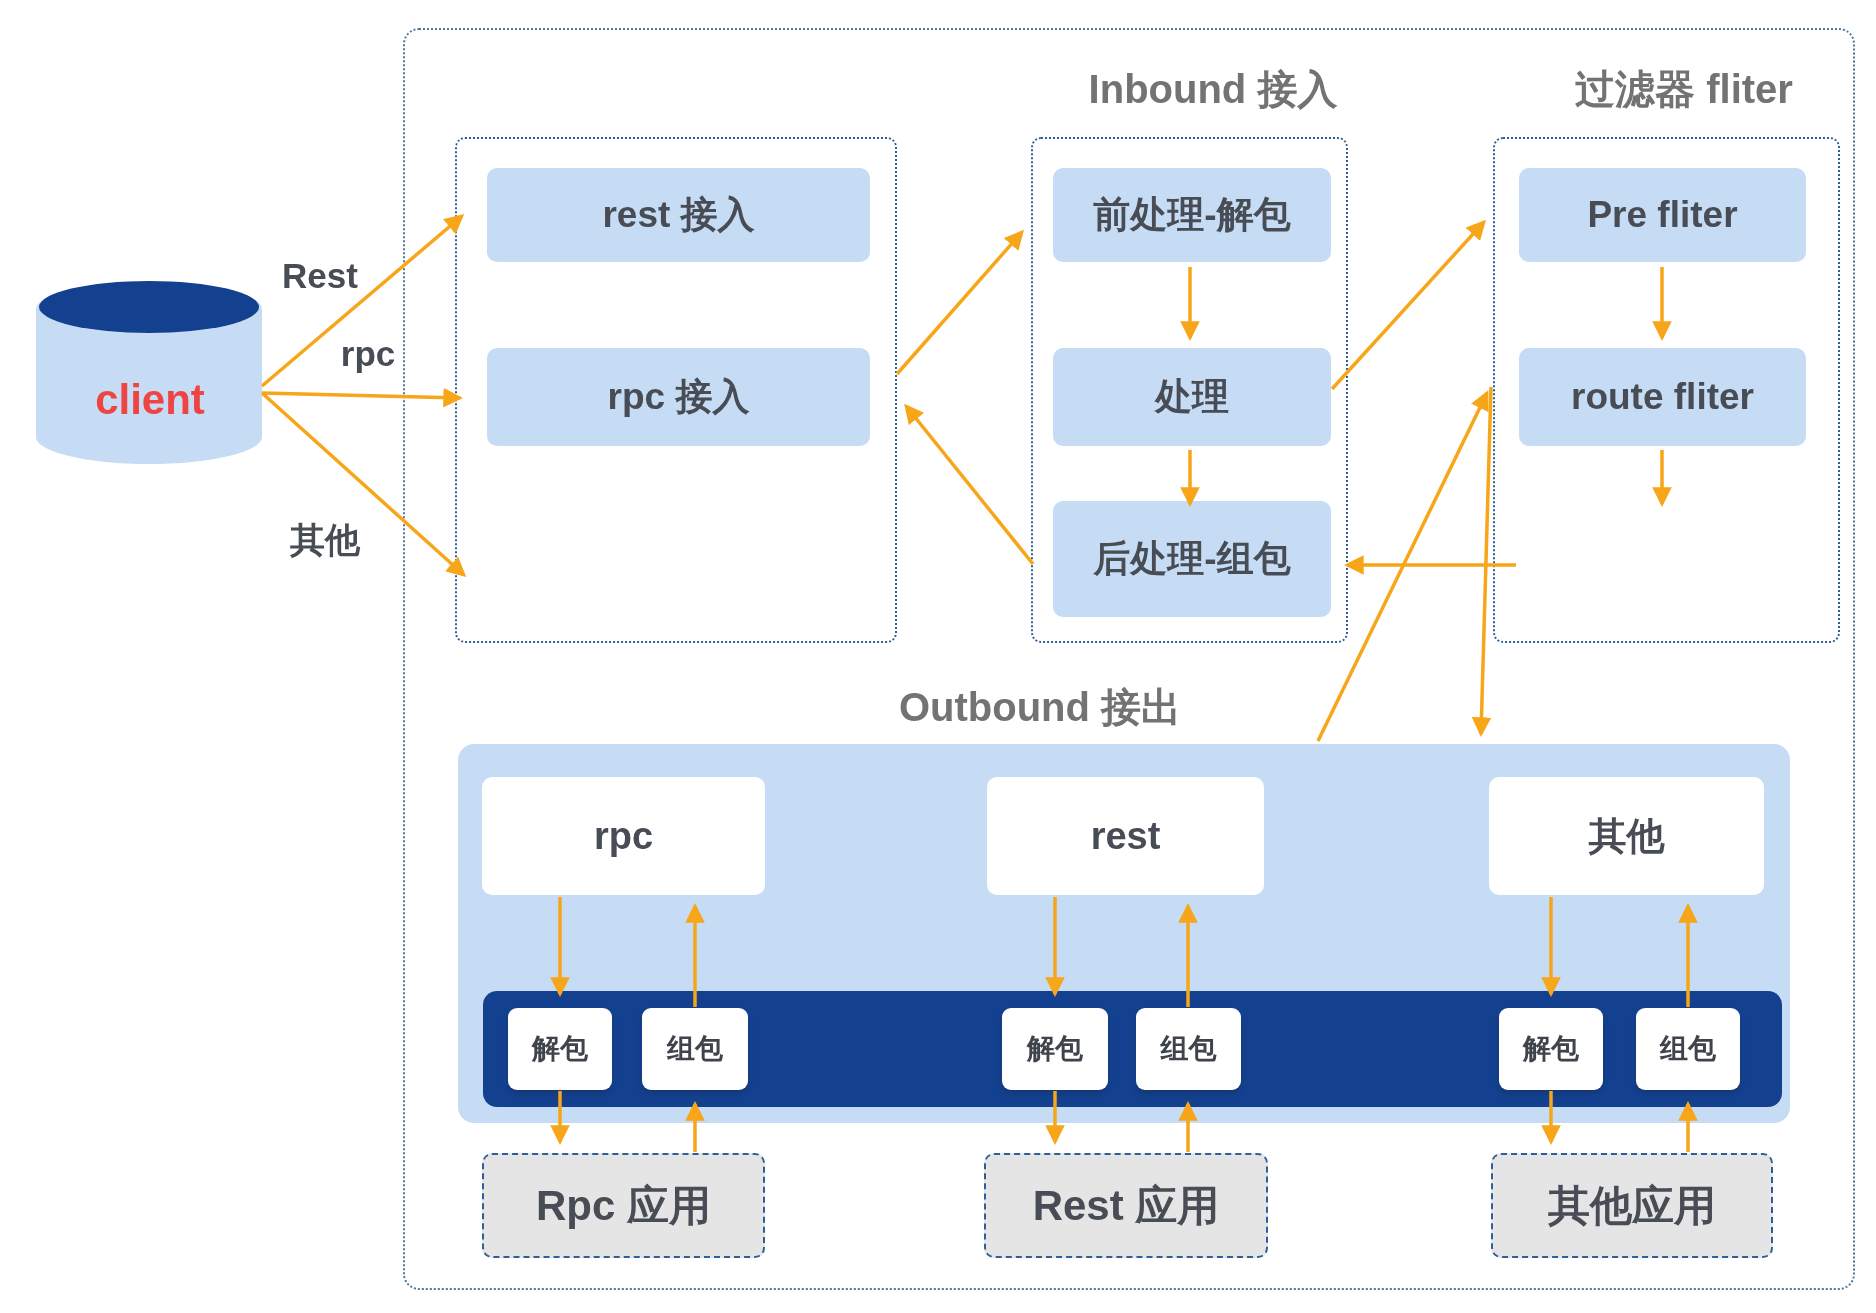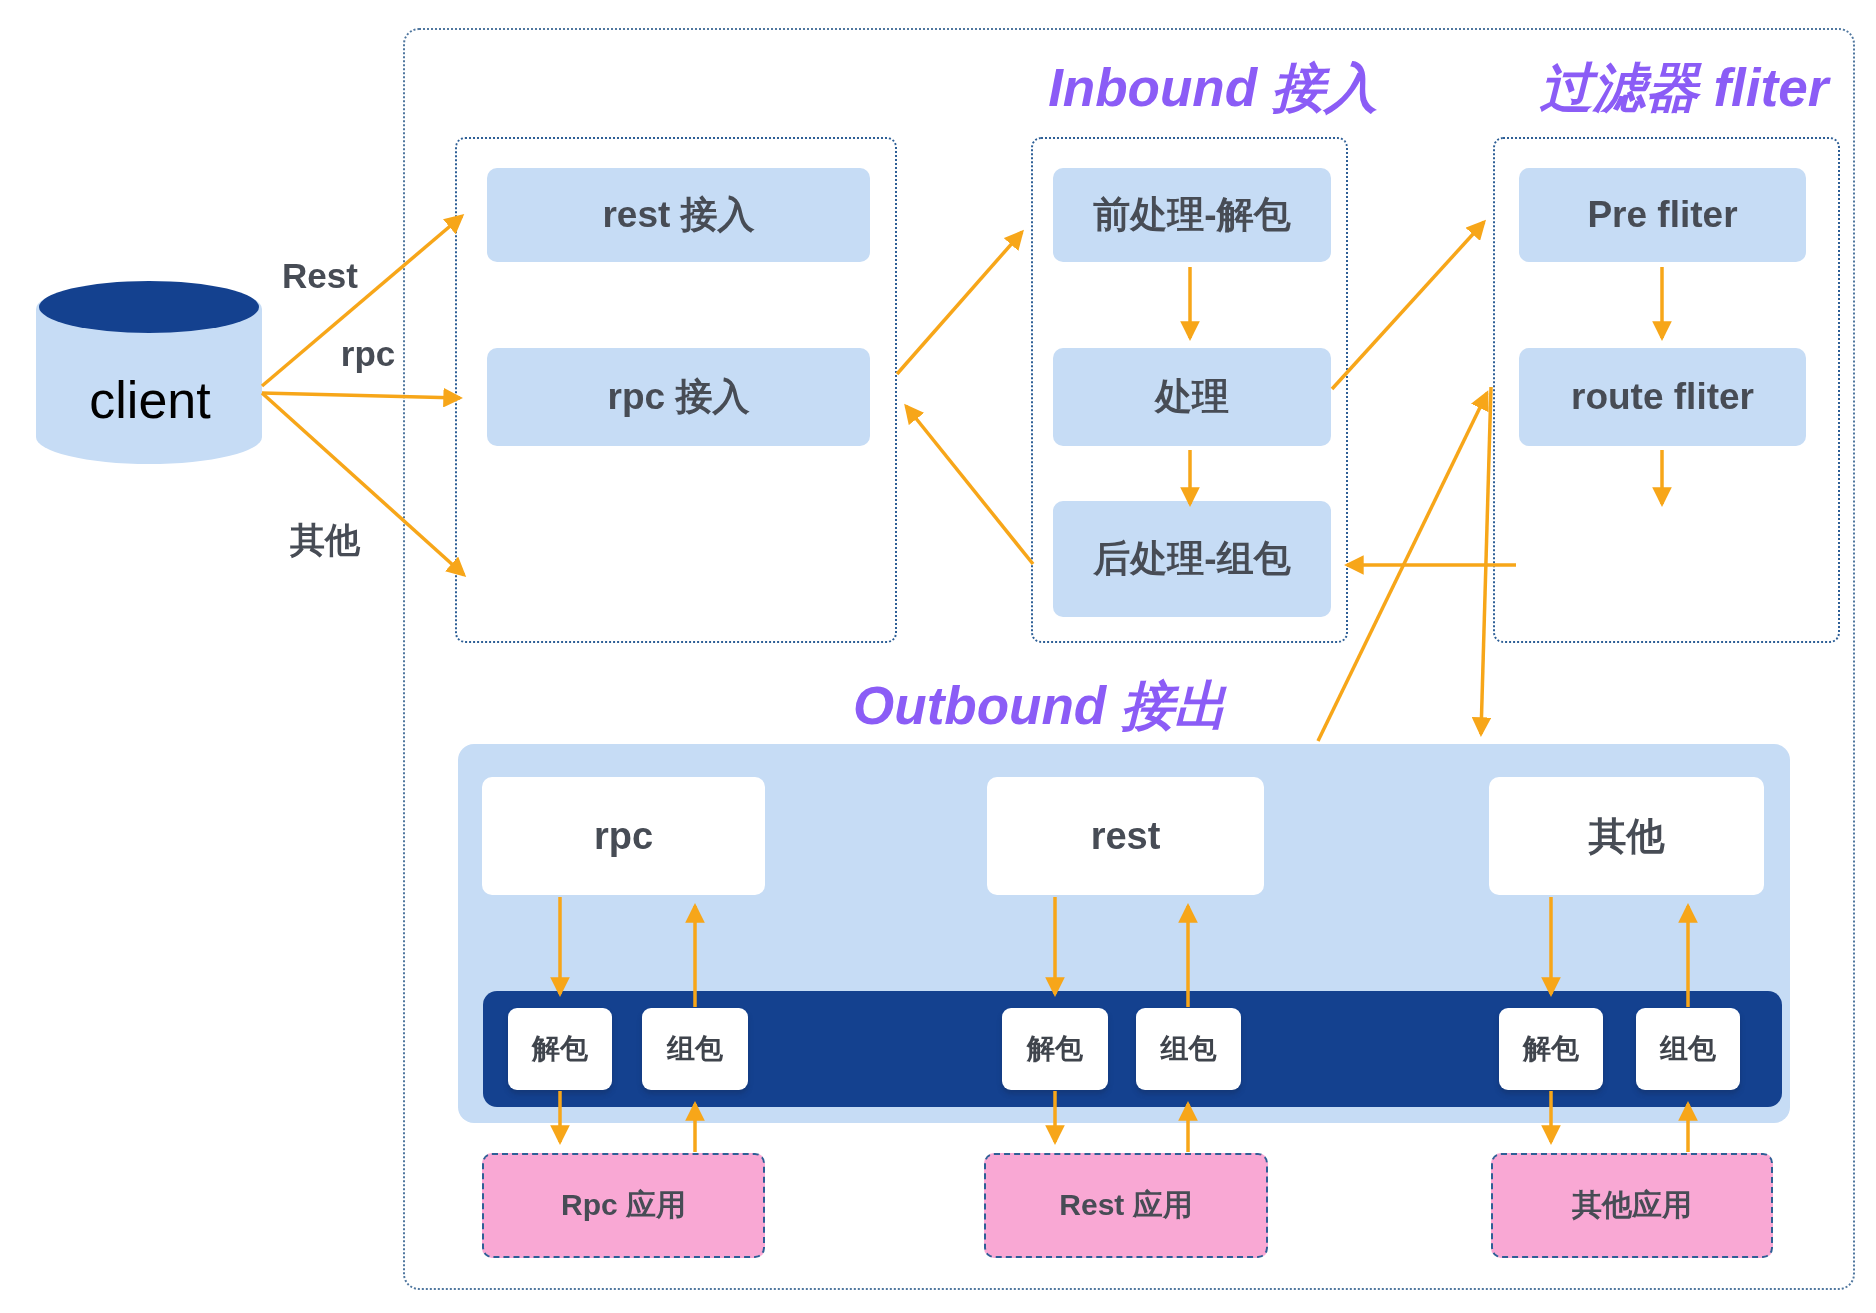--- a/index.html
+++ b/index.html
@@ -5,29 +5,29 @@
   html,body{margin:0;padding:0;background:#ffffff;}
   #canvas{
     position:relative;width:1876px;height:1313px;background:#ffffff;overflow:hidden;
     font-family:"Liberation Sans","DejaVu Sans",sans-serif;color:#454A52;
   }
   .abs{position:absolute;box-sizing:border-box;}
   .center{display:flex;align-items:center;justify-content:center;text-align:center;}
   .outer-frame{border:2px dotted #50779F;border-radius:16px;}
   .group-frame{border:2px dotted #2E5F96;border-radius:10px;}
   .node{background:#C6DCF5;border-radius:10px;font-size:37px;font-weight:600;color:#474C55;}
-  .group-title{font-size:53px;font-weight:700;color:#8b5cf6;white-space:nowrap;font-style:italic;}
+  .group-title{font-size:40px;font-weight:700;color:#737373;white-space:nowrap;}
   .edge-label{font-size:35px;font-weight:600;color:#474C55;white-space:nowrap;}
   .white-node{background:#ffffff;border-radius:10px;font-size:38px;font-weight:600;color:#474C55;}
   .band{background:#14418F;border-radius:14px;}
   .codec{background:#ffffff;border-radius:9px;font-size:28px;font-weight:700;color:#3F444C;
          box-shadow:0 4px 5px rgba(20,40,80,.35);}
-  .app-node{background:#f9a8d4;border:2px dashed #2E5F96;border-radius:10px;
-            font-size:30px;font-weight:600;color:#474C55;}
-  .client-label{font-size:52px;font-weight:400;color:#000000;}
+  .app-node{background:#e5e5e5;border:2px dashed #2E5F96;border-radius:10px;
+            font-size:42px;font-weight:600;color:#474C55;}
+  .client-label{font-size:42px;font-weight:700;color:#ef4444;}
   svg.layer{position:absolute;left:0;top:0;pointer-events:none;}
 </style>
 </head>
 <body>
 
 <div id="canvas">
 
   <div class="abs outer-frame" style="left:403px;top:28px;width:1452px;height:1262px;"></div>
 
   <svg class="layer" width="1876" height="1313" viewBox="0 0 1876 1313">

